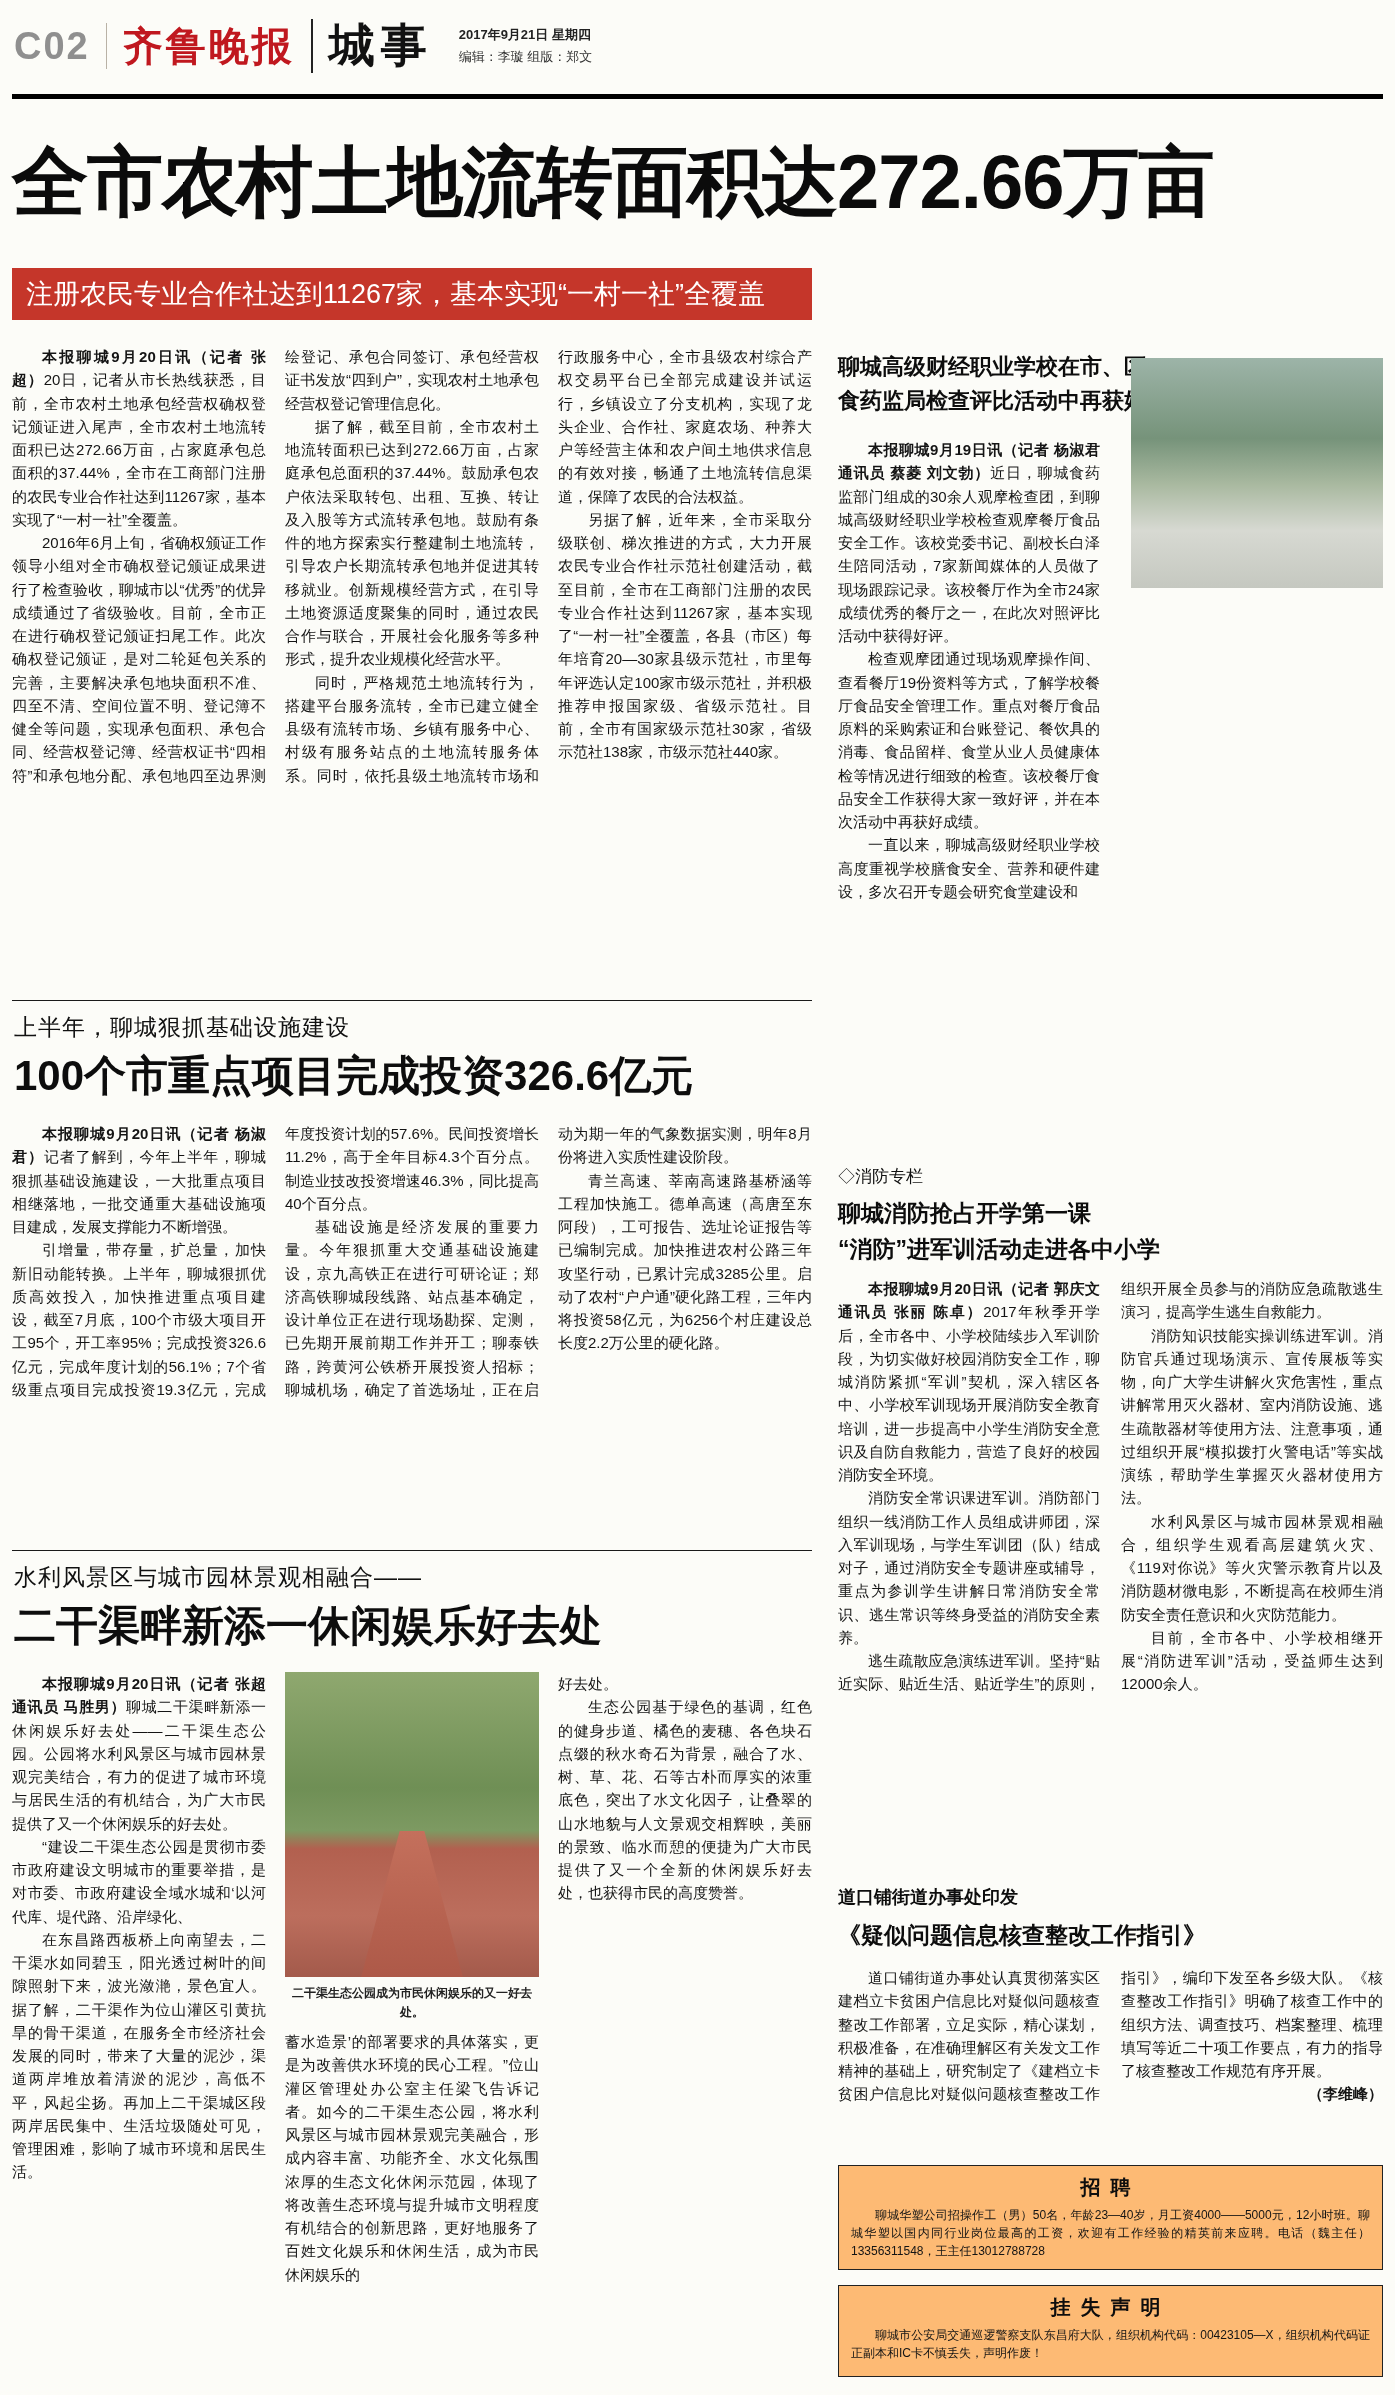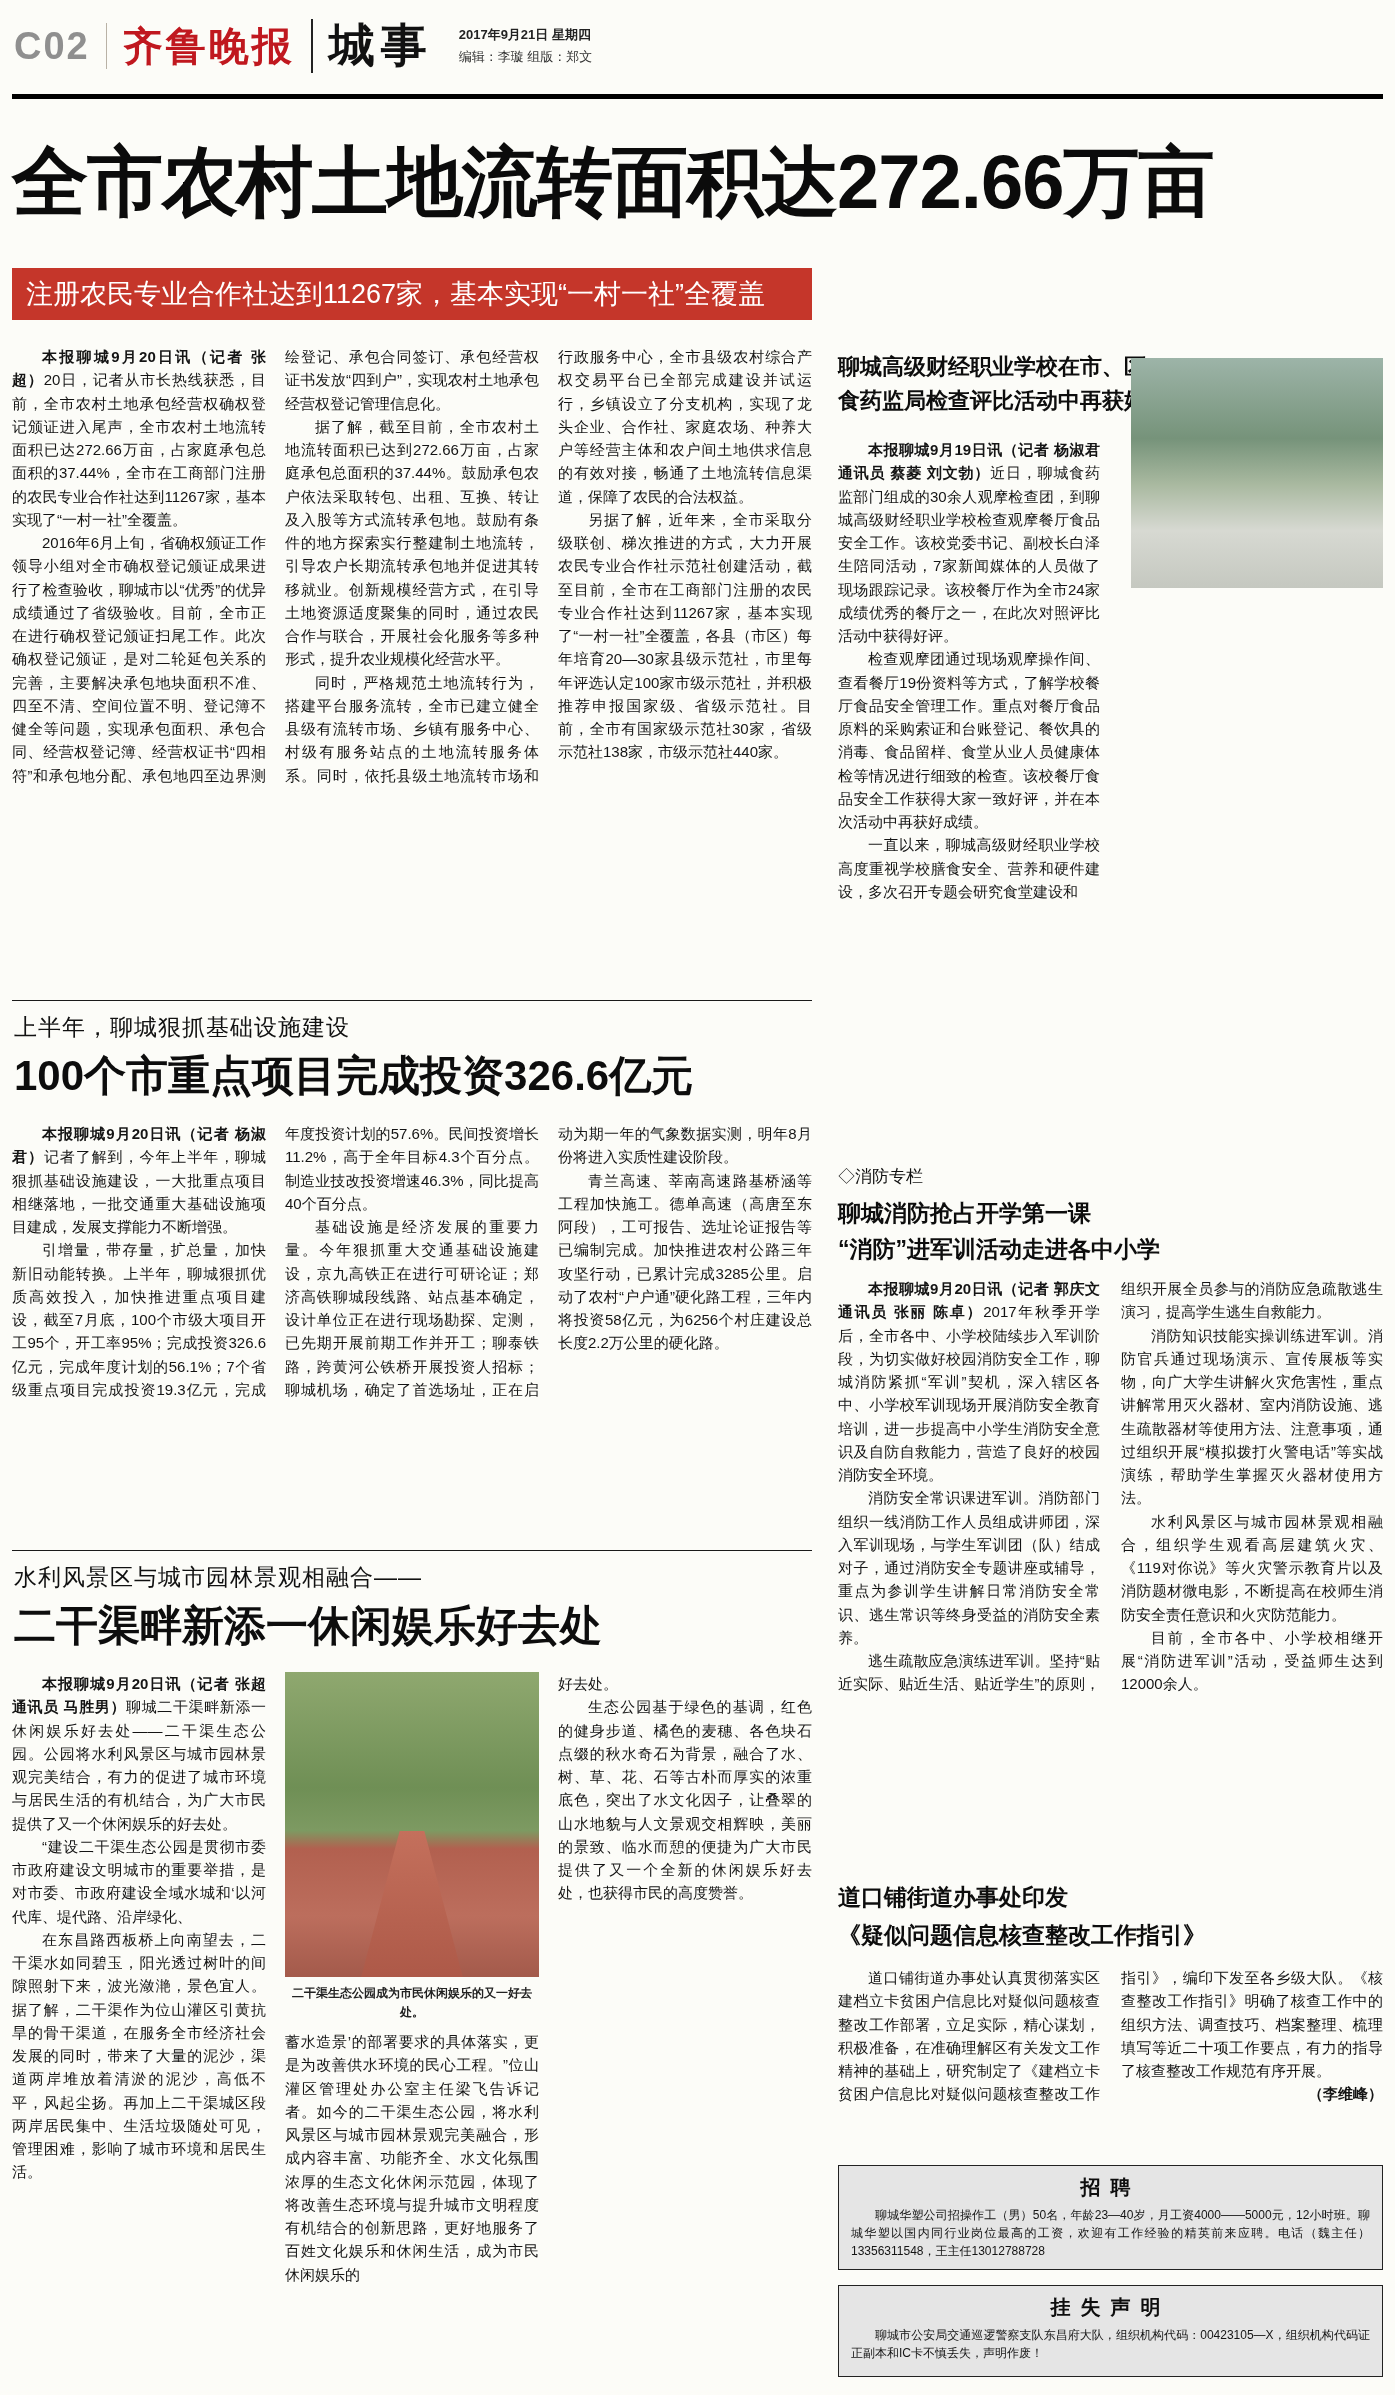--- a/index.html
+++ b/index.html
@@ -75,26 +75,26 @@
   .school-col1 { position:absolute; left:0; top:88px; width:262px; height:700px; }
   .school-col2 { position:absolute; left:283px; top:252px; width:262px; height:528px; }
 
   .fire-block { top:1165px; height:695px; }
   .fire-label { position:absolute; left:0; top:0; font-size:17px; color:#111; }
   .fire-h1 { position:absolute; left:0; top:30px; font-size:23px; line-height:36px; }
   .fire-h2 { position:absolute; left:0; top:66px; font-size:23px; line-height:36px; }
   .fire-body { position:absolute; left:0; top:112px; width:545px; height:580px; }
 
   .daokoupu-block { top:1878px; height:275px; }
-  .dkp-h1 { position:absolute; left:0; top:0; font-size:23px; line-height:38px; }
+  .dkp-h1 { position:absolute; left:0; top:0; font-size:18px; line-height:38px; }
   .dkp-h2 { position:absolute; left:0; top:38px; font-size:23px; line-height:38px; }
   .dkp-body { position:absolute; left:0; top:88px; width:545px; height:185px; }
   .byline { text-align:right; text-indent:0 !important; font-weight:700; }
 
-  .notice-box { border:1px solid #222; padding:8px 12px; background:#e5e5e5; }
+  .notice-box { border:1px solid #222; padding:8px 12px; background:#fdba74; }
   .recruit-box { top:2165px; height:105px; }
   .lost-box { top:2285px; height:92px; }
   .notice-title { text-align:center; font-size:20px; font-weight:700; letter-spacing:10px; margin-bottom:5px; color:#0d0d0d; }
   .notice-body { font-size:12px; line-height:1.5; text-align:justify; text-indent:2em; color:#141414; }
 </style>
 </head>
 <body>
 
 <div id="page">
 

